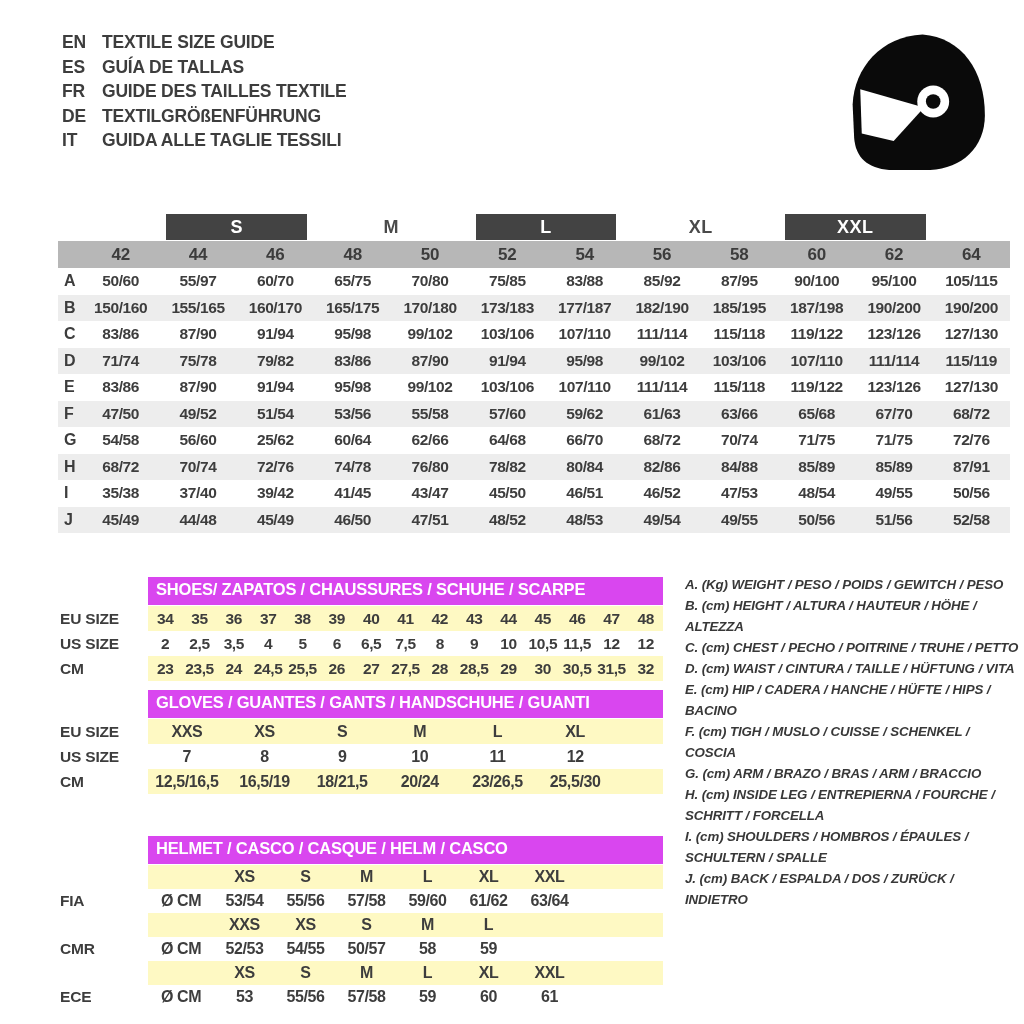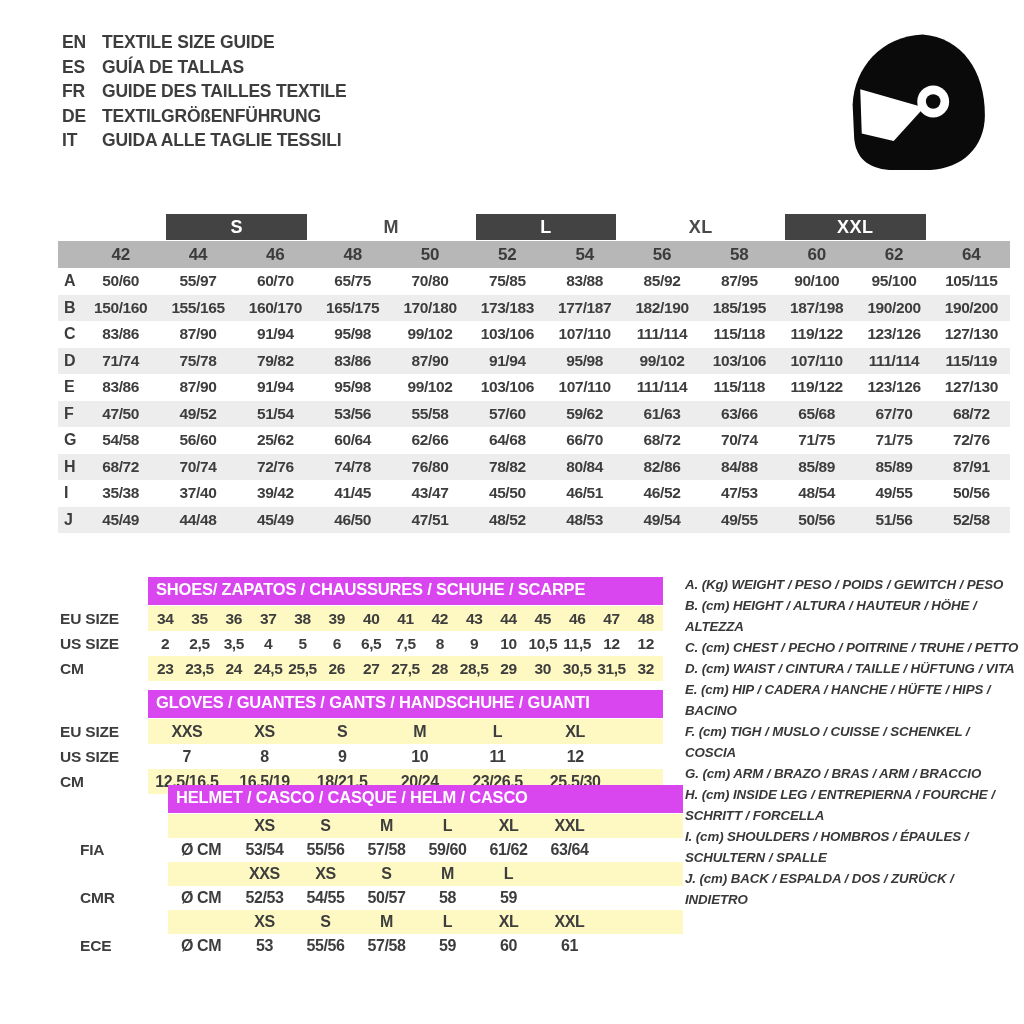--- a/index.html
+++ b/index.html
@@ -29,21 +29,21 @@
   .mrow.data{height:26.5px;}
   .mrow.data.shade{background:#ededed;}
   .mcell{text-align:center;font-size:15.5px;letter-spacing:-0.4px;white-space:nowrap;}
   .strip .mcell{font-size:17px;letter-spacing:-0.2px;}
   .mlabel{text-align:left;padding-left:6px;font-size:16px;}
 
   
   .bsection{left:60px;}
   #shoes{top:577px;}
   #gloves{top:690px;}
-  #helmet-table{top:785px;margin-left:20px;}
+  #helmet-table{top:836px;}
   .bar{margin-left:88px;width:515px;height:28px;line-height:24px;box-sizing:border-box;
        padding-left:8px;background:#d946ef;color:#ffffff;font-size:16.5px;letter-spacing:-0.2px;
        white-space:nowrap;}
   .rows{margin-top:1px;}
   .srow{display:flex;height:25px;align-items:stretch;}
   #helmet-table .srow{height:24px;}
   .rlabel{width:88px;flex:0 0 88px;display:flex;align-items:center;font-size:15.5px;letter-spacing:-0.2px;}
   .band{width:515px;flex:0 0 515px;display:flex;align-items:center;}
   .srow.shade .band{background:#fef9c3;}
   .vals{display:grid;height:100%;align-items:center;}

